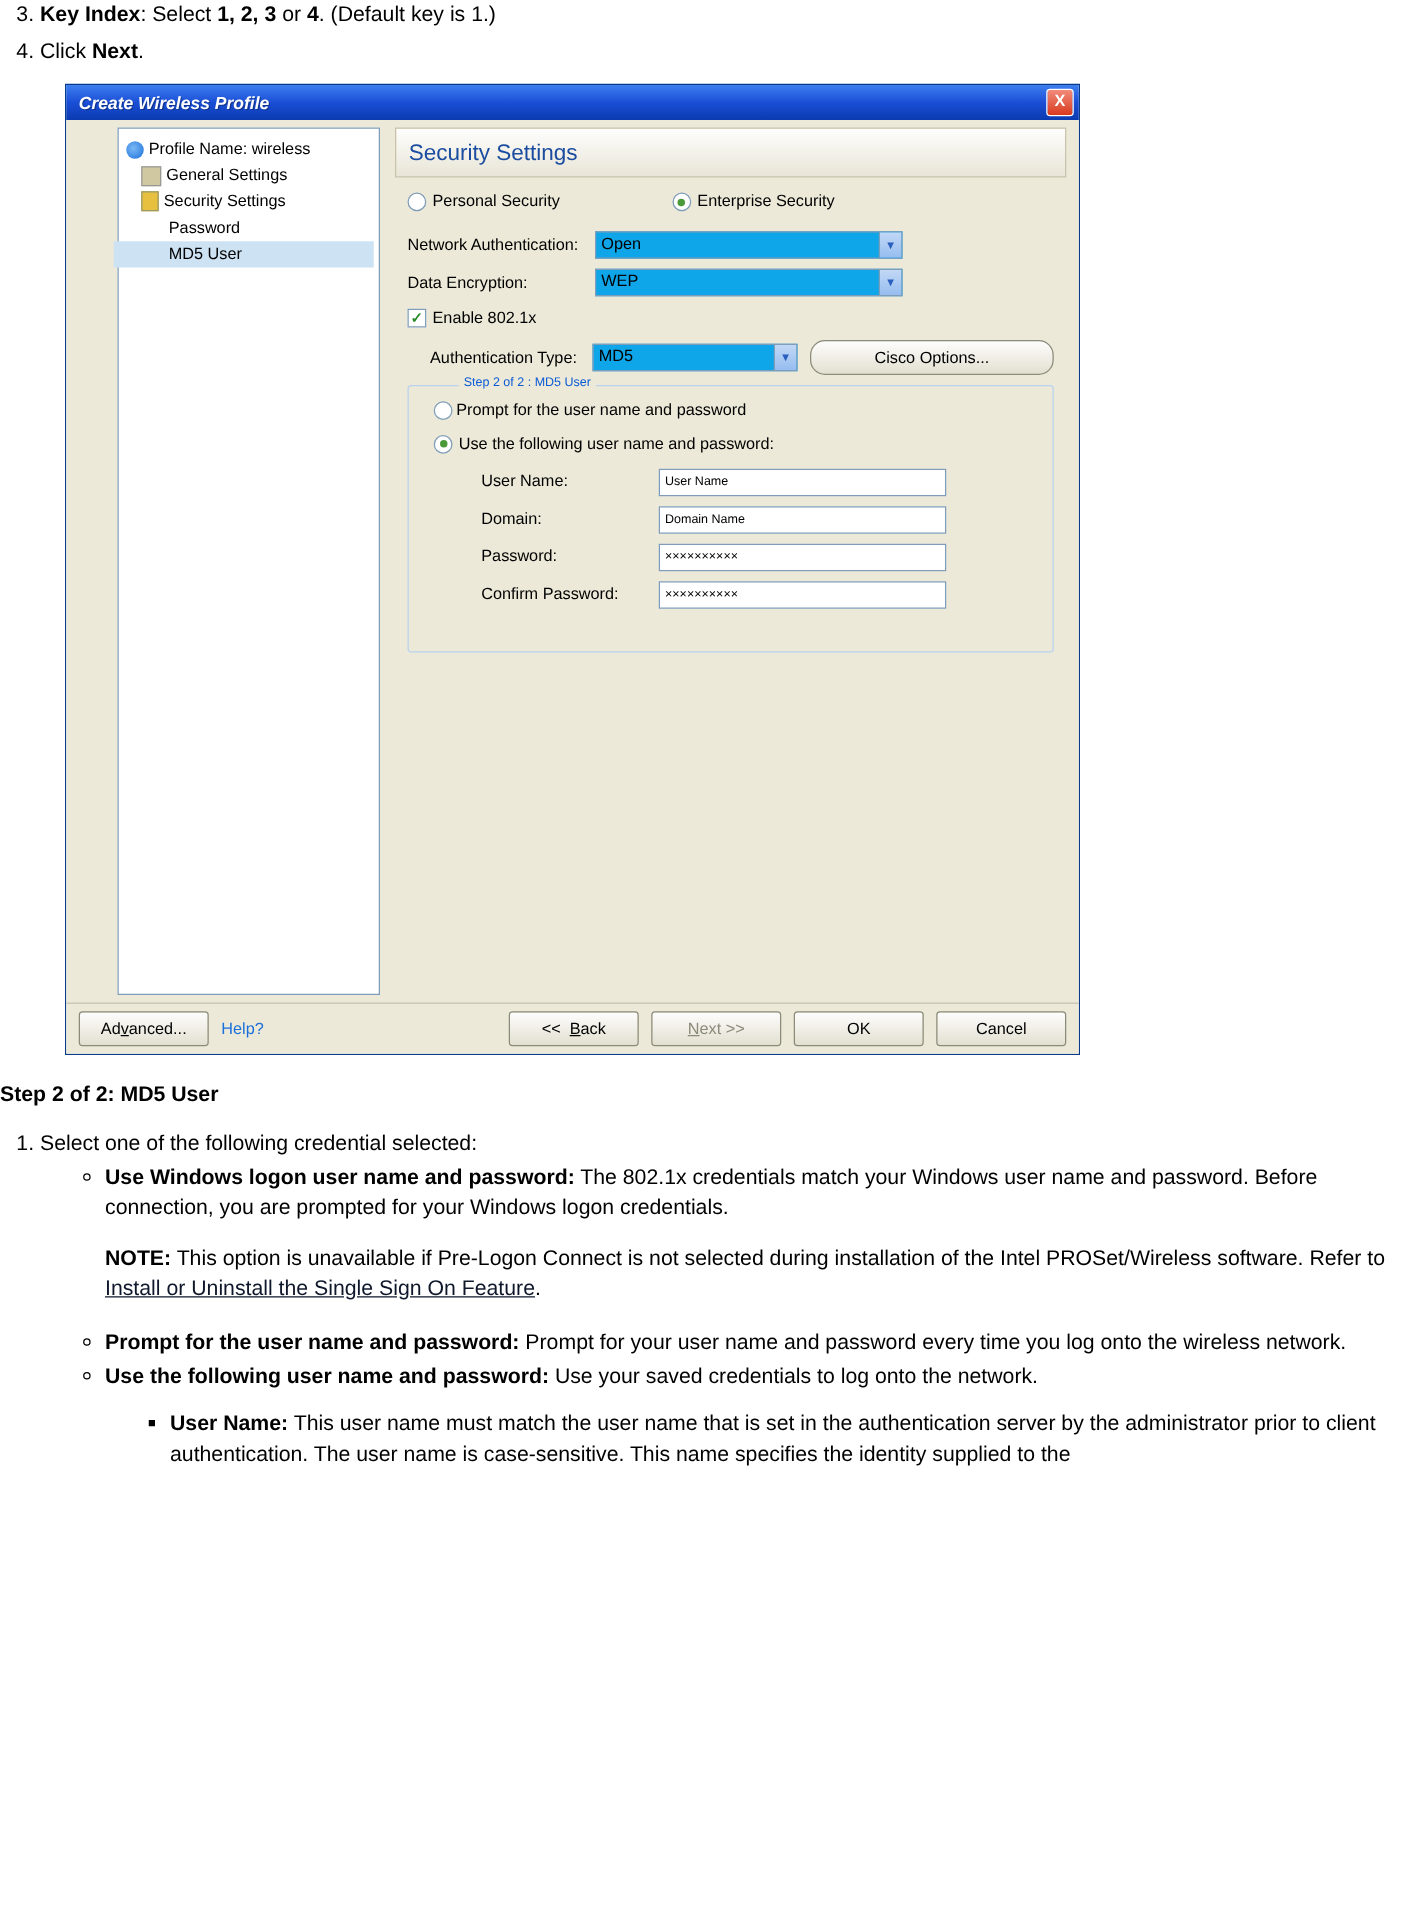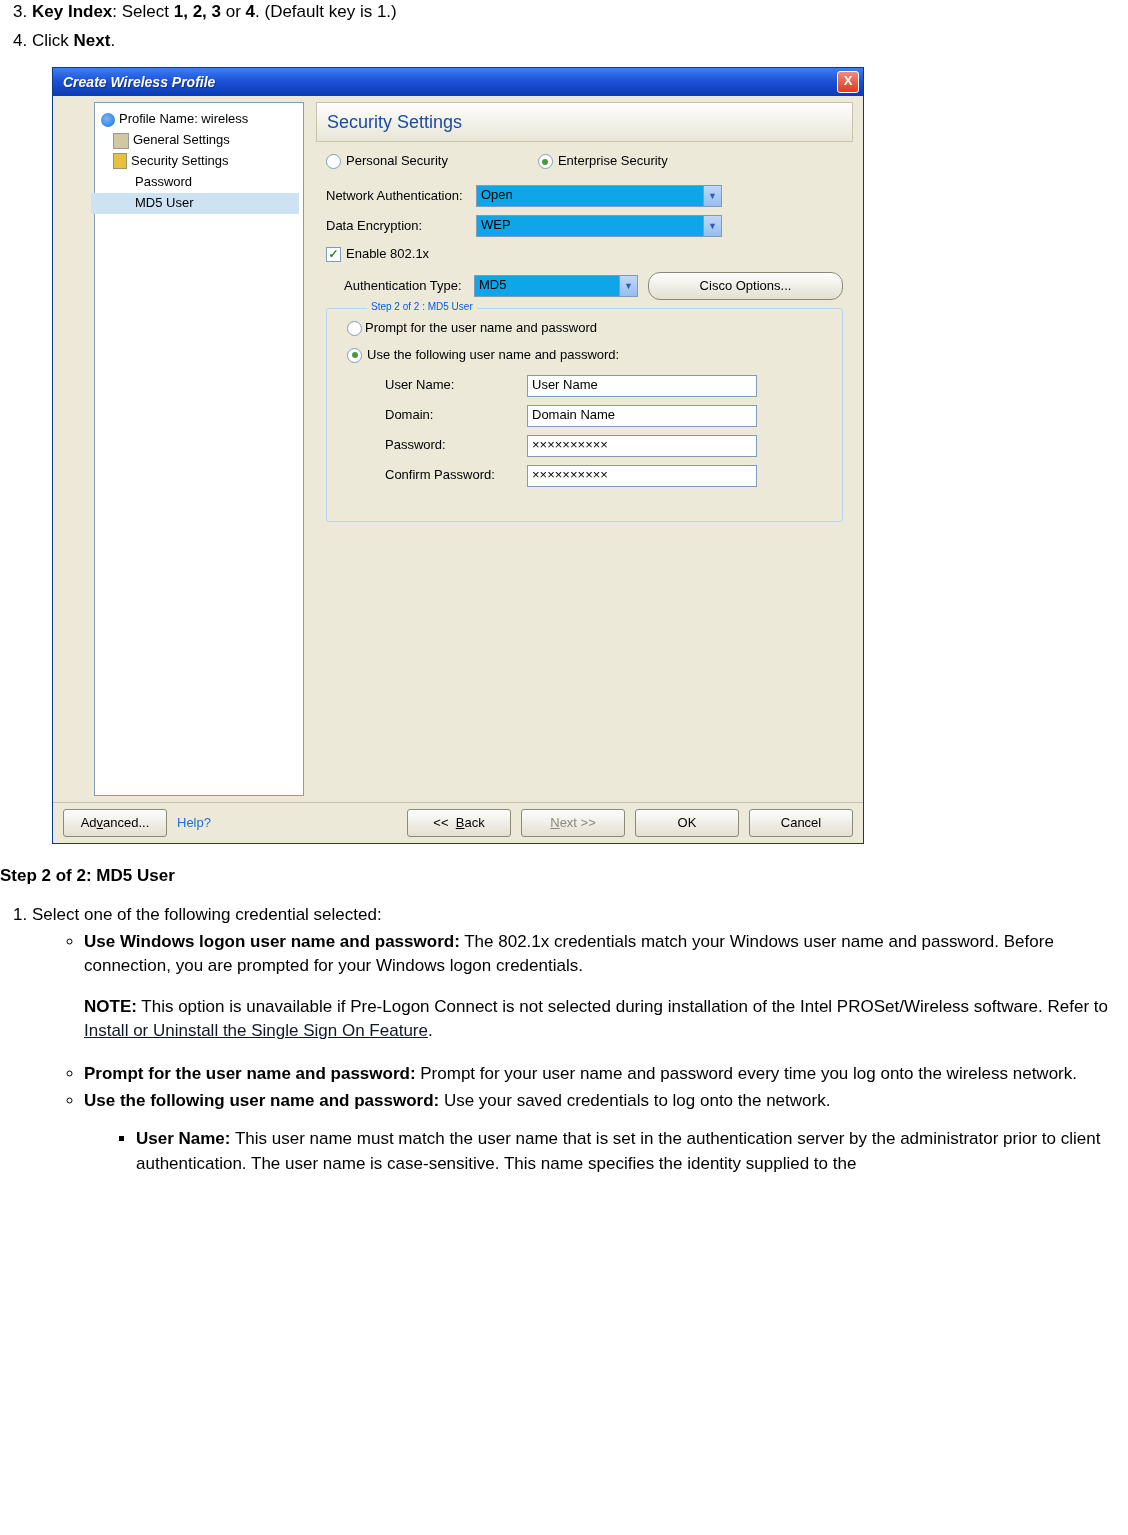--- a/index.html
+++ b/index.html
@@ -189,21 +189,21 @@
 }
 .btn-dis { color: #8a8a7a; }
 .txt-input {
   border: 1px solid #7f9db9;
   background: #fff;
   height: 20px;
   padding: 0 4px;
   width: 220px;
   display: flex;
   align-items: center;
-  font-size: 13px;
+  font-size: 10px;
 }
 .groupbox {
   border: 1px solid #b8d2f0;
   border-radius: 3px;
   margin-top: 4px;
   padding: 10px 10px 26px 10px;
   position: relative;
 }
 .groupbox-title {
   position: absolute; top: -9px; left: 8px;

